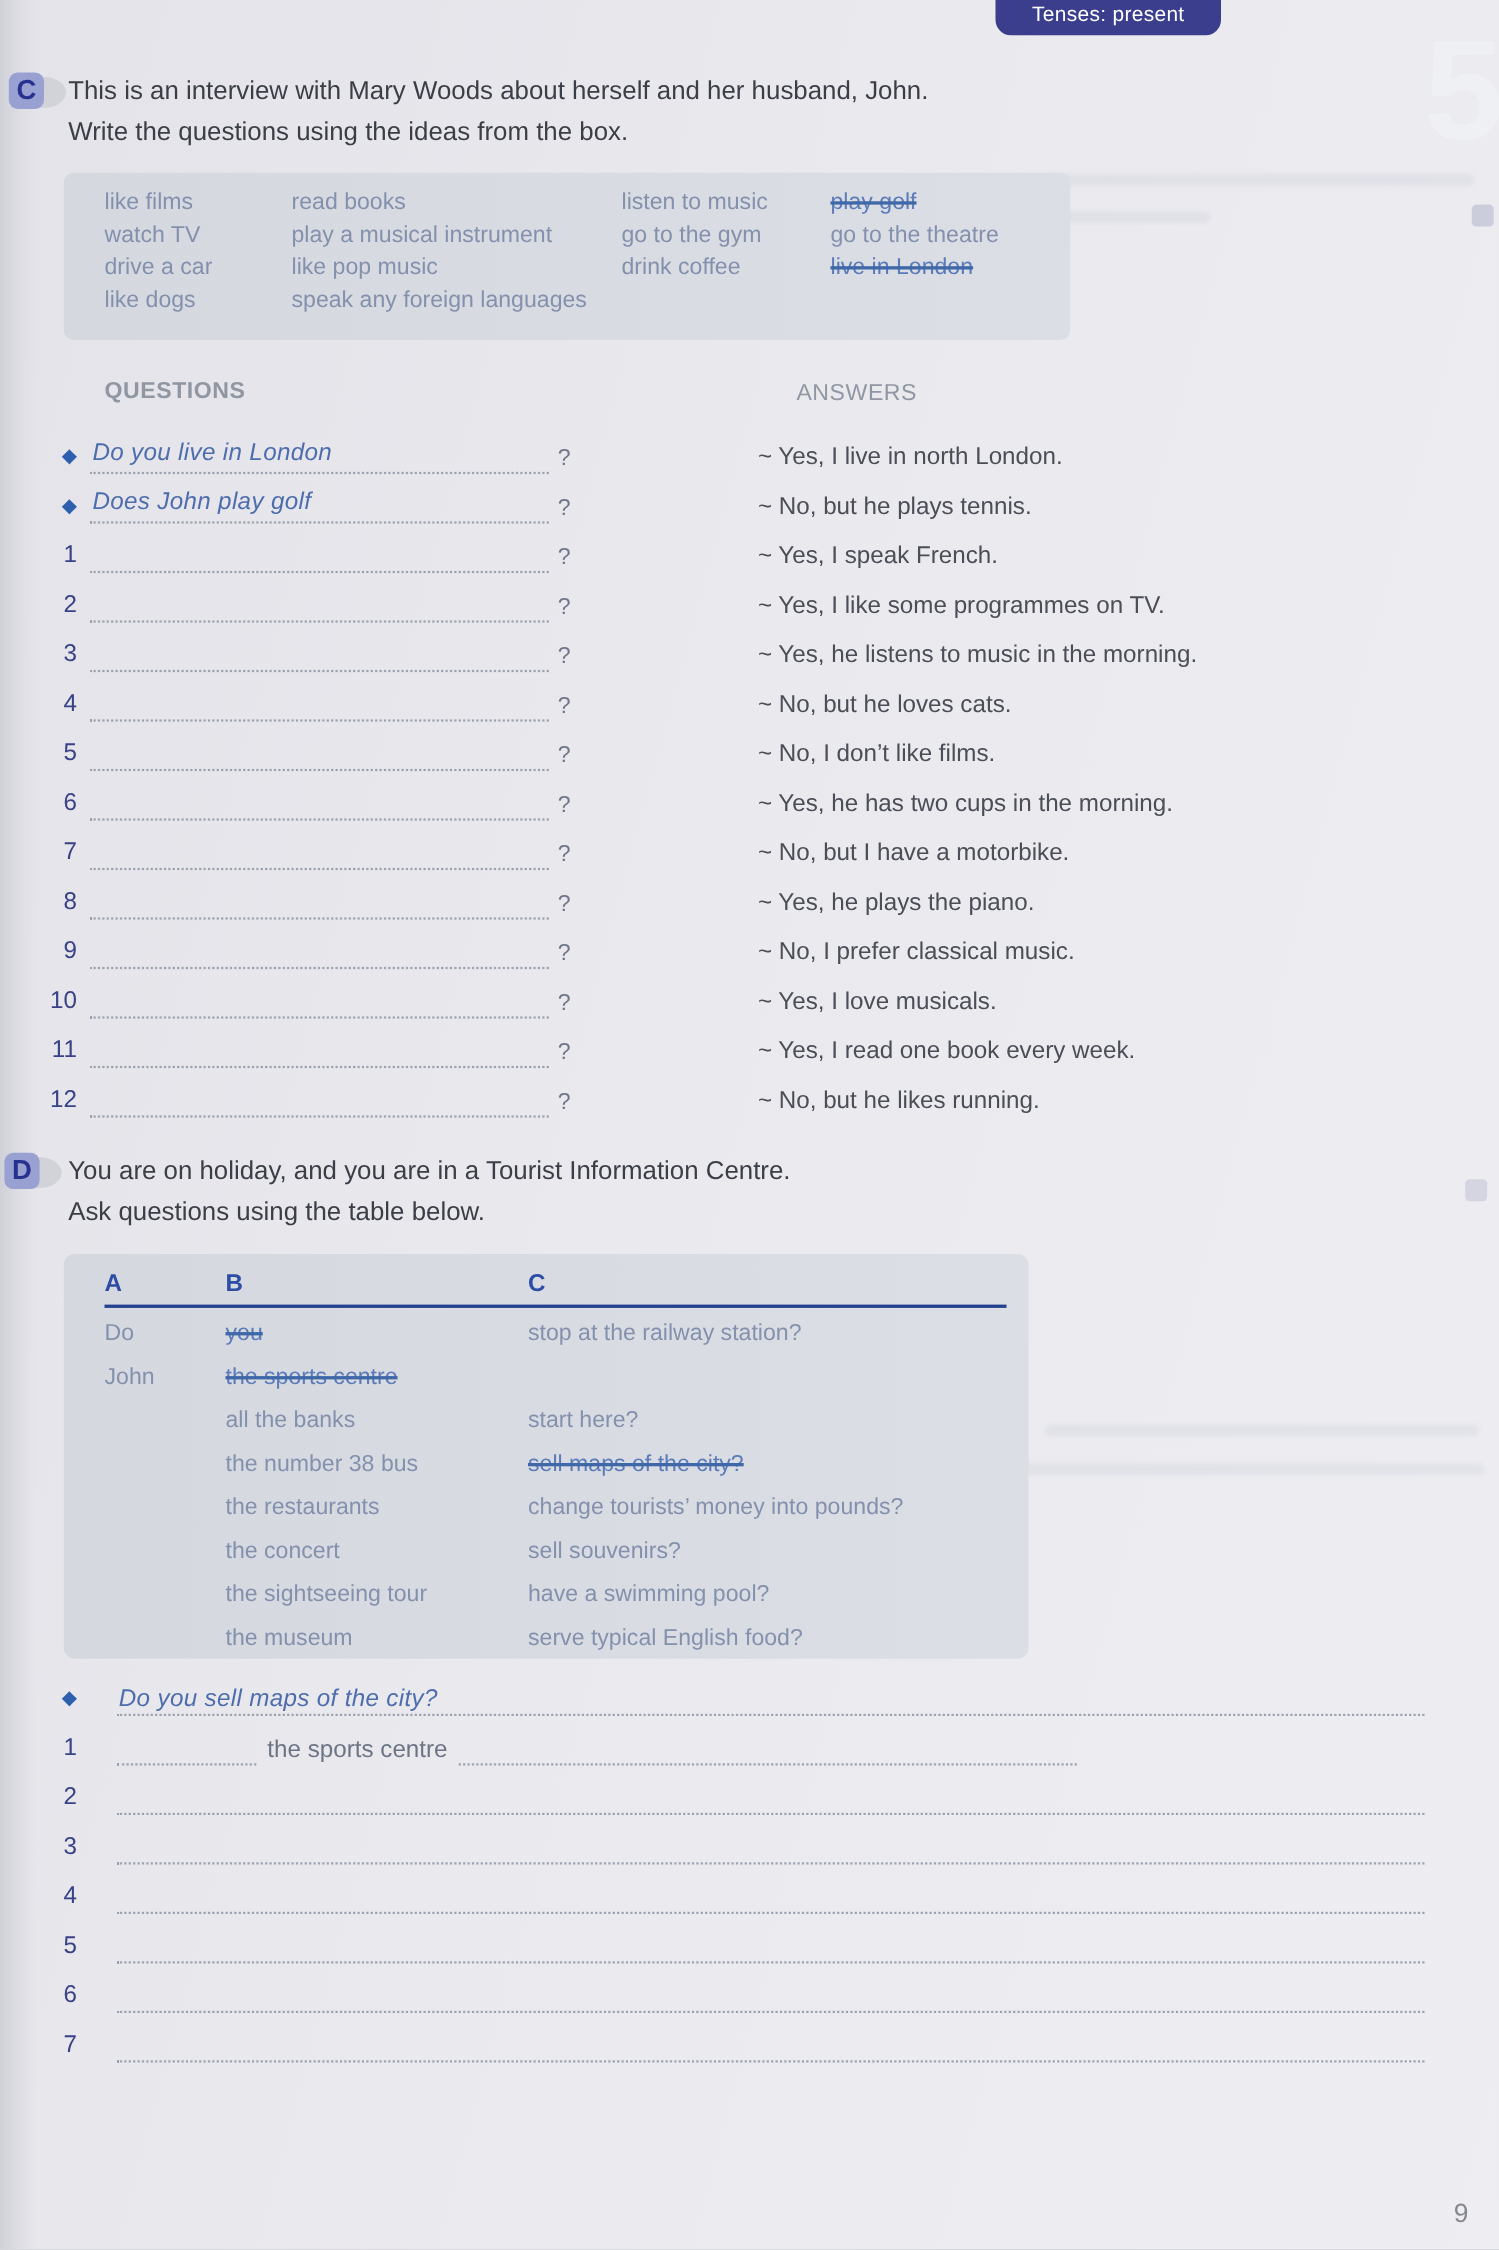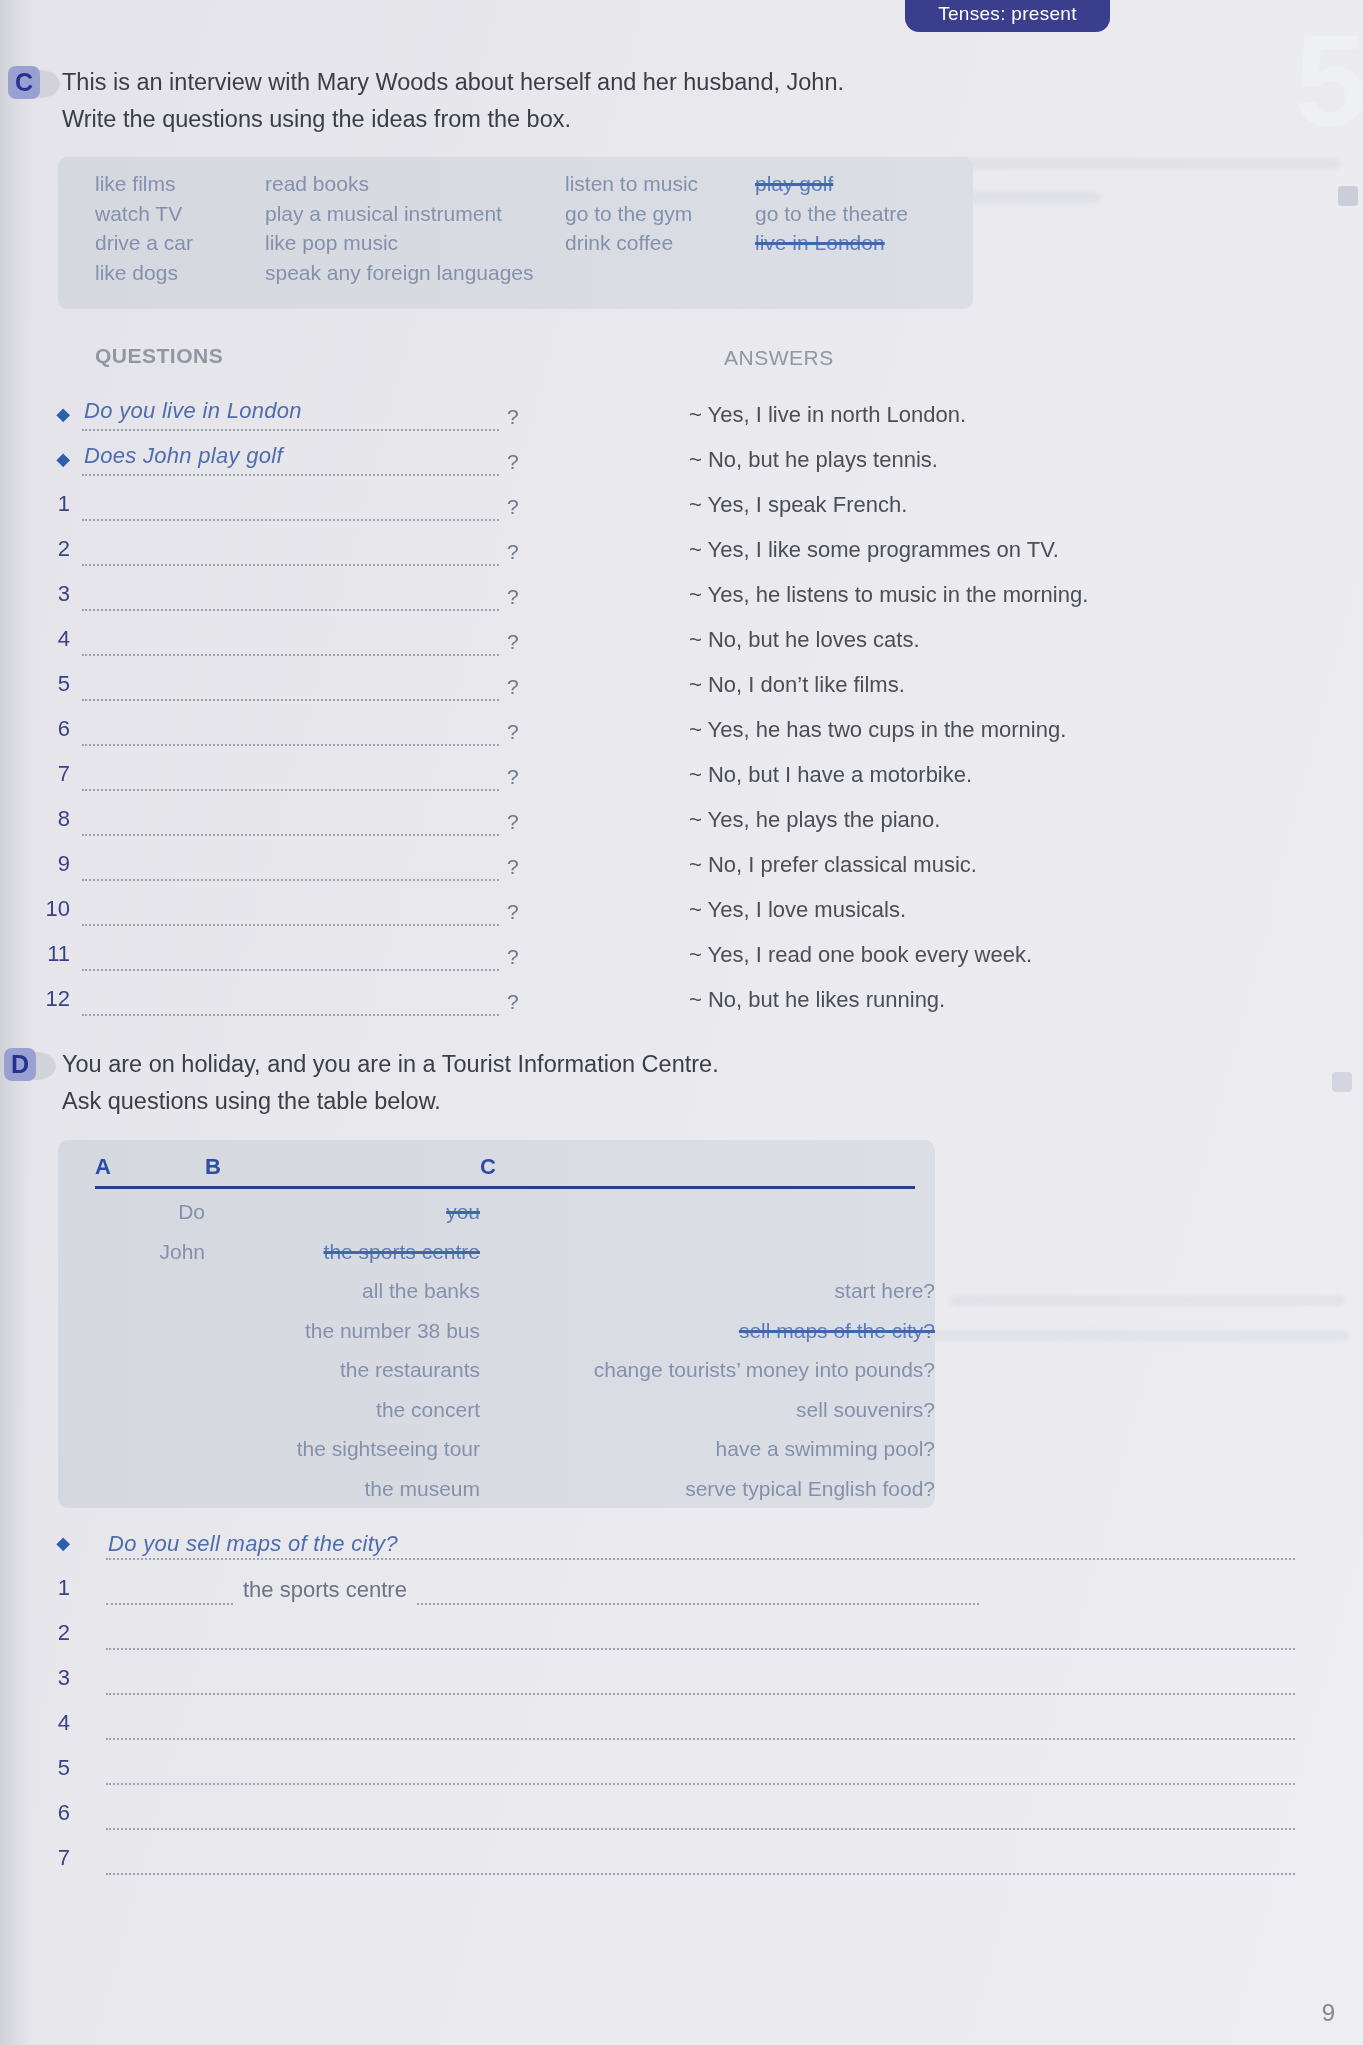--- a/index.html
+++ b/index.html
@@ -38,21 +38,21 @@
   .qline{flex:none;width:415px;margin-left:12px;border-bottom:2px dotted #9ba2af;height:34px;
     display:flex;align-items:center;padding:0 0 1px 2px;}
   .hand{color:#4e6dad;font-style:italic;font-size:22px;letter-spacing:.3px;white-space:nowrap;}
   .qq{flex:none;width:22px;margin-left:8px;padding-bottom:2px;color:#6f7688;font-size:21px;}
   .qans{margin-left:160px;padding-bottom:3px;color:#4b4e57;font-size:22px;white-space:nowrap;}
   
   .tbl{position:absolute;left:58px;top:1140px;width:877px;height:368px;box-sizing:border-box;
     background:linear-gradient(90deg,#d6d8e0,#dcdee5);border-radius:10px;padding:14px 0 0 37px;}
   .tbl-head{display:grid;grid-template-columns:110px 275px auto;color:#2c4da3;font-weight:bold;font-size:22px;}
   .tbl-rule{height:3px;background:#24418f;margin:6px 20px 11px 0;}
-  .tbl-row{display:grid;grid-template-columns:110px 275px auto;height:39.5px;font-size:21px;color:#8391ad;text-align:right;}
+  .tbl-row{display:grid;grid-template-columns:110px 275px auto;height:39.5px;font-size:21px;color:#8391ad;}
   
   .dex{position:absolute;left:40px;top:1512px;width:1255px;}
   .drow{display:flex;align-items:flex-end;height:45px;}
   .dmark{flex:none;width:30px;text-align:right;color:#3a4286;font-size:22px;padding-bottom:4px;}
   .drow.ex .dmark{color:#2e5fae;font-size:18px;padding-bottom:6px;}
   .dline{flex:1;margin-left:36px;border-bottom:2px dotted #9ba2af;height:34px;
     display:flex;align-items:flex-end;padding:0 0 1px 2px;}
   .dline.short{flex:none;width:125px;}
   .dline.mid{flex:none;width:560px;margin-left:0;}
   .dprompt{flex:none;margin:0 10px;padding-bottom:2px;color:#6d7484;font-size:22px;}
@@ -221,20 +221,21 @@
   <div class="tbl">
     <div class="tbl-head">
       <span>A</span>
       <span>B</span>
       <span>C</span>
     </div>
     <div class="tbl-rule"></div>
     <div class="tbl-row">
       <span>Do</span>
       <span class="strike">you</span>
+      <span>stop at the railway station?</span>
     </div>
     <div class="tbl-row">
       <span>John</span>
       <span class="strike">the sports centre</span>
     </div>
     <div class="tbl-row">
       <span></span>
       <span>all the banks</span>
       <span>start here?</span>
     </div>

